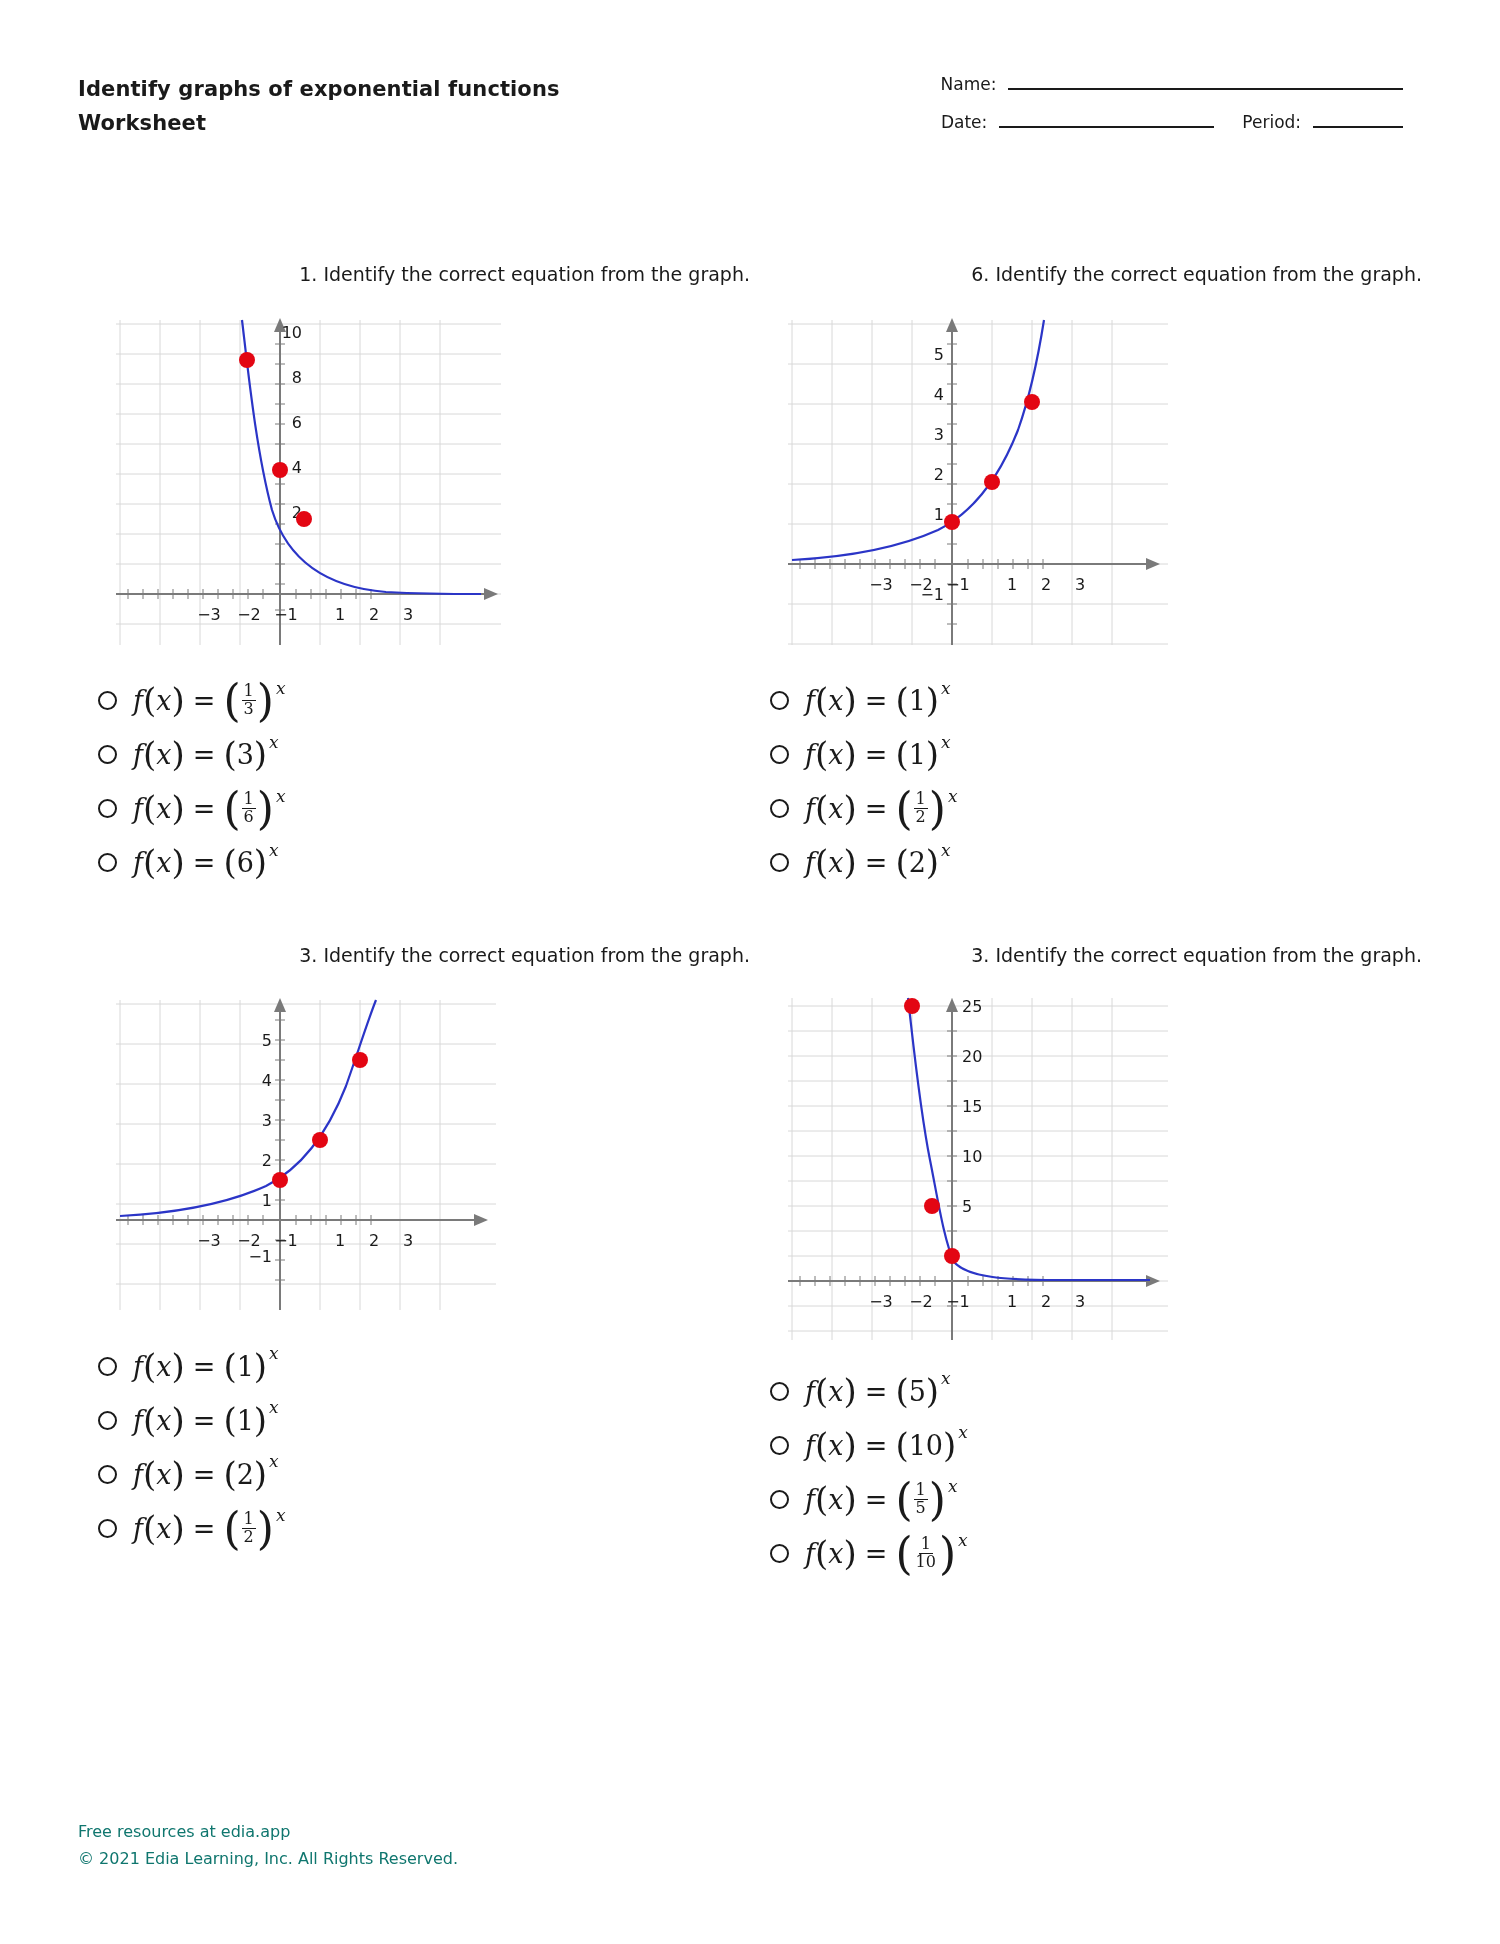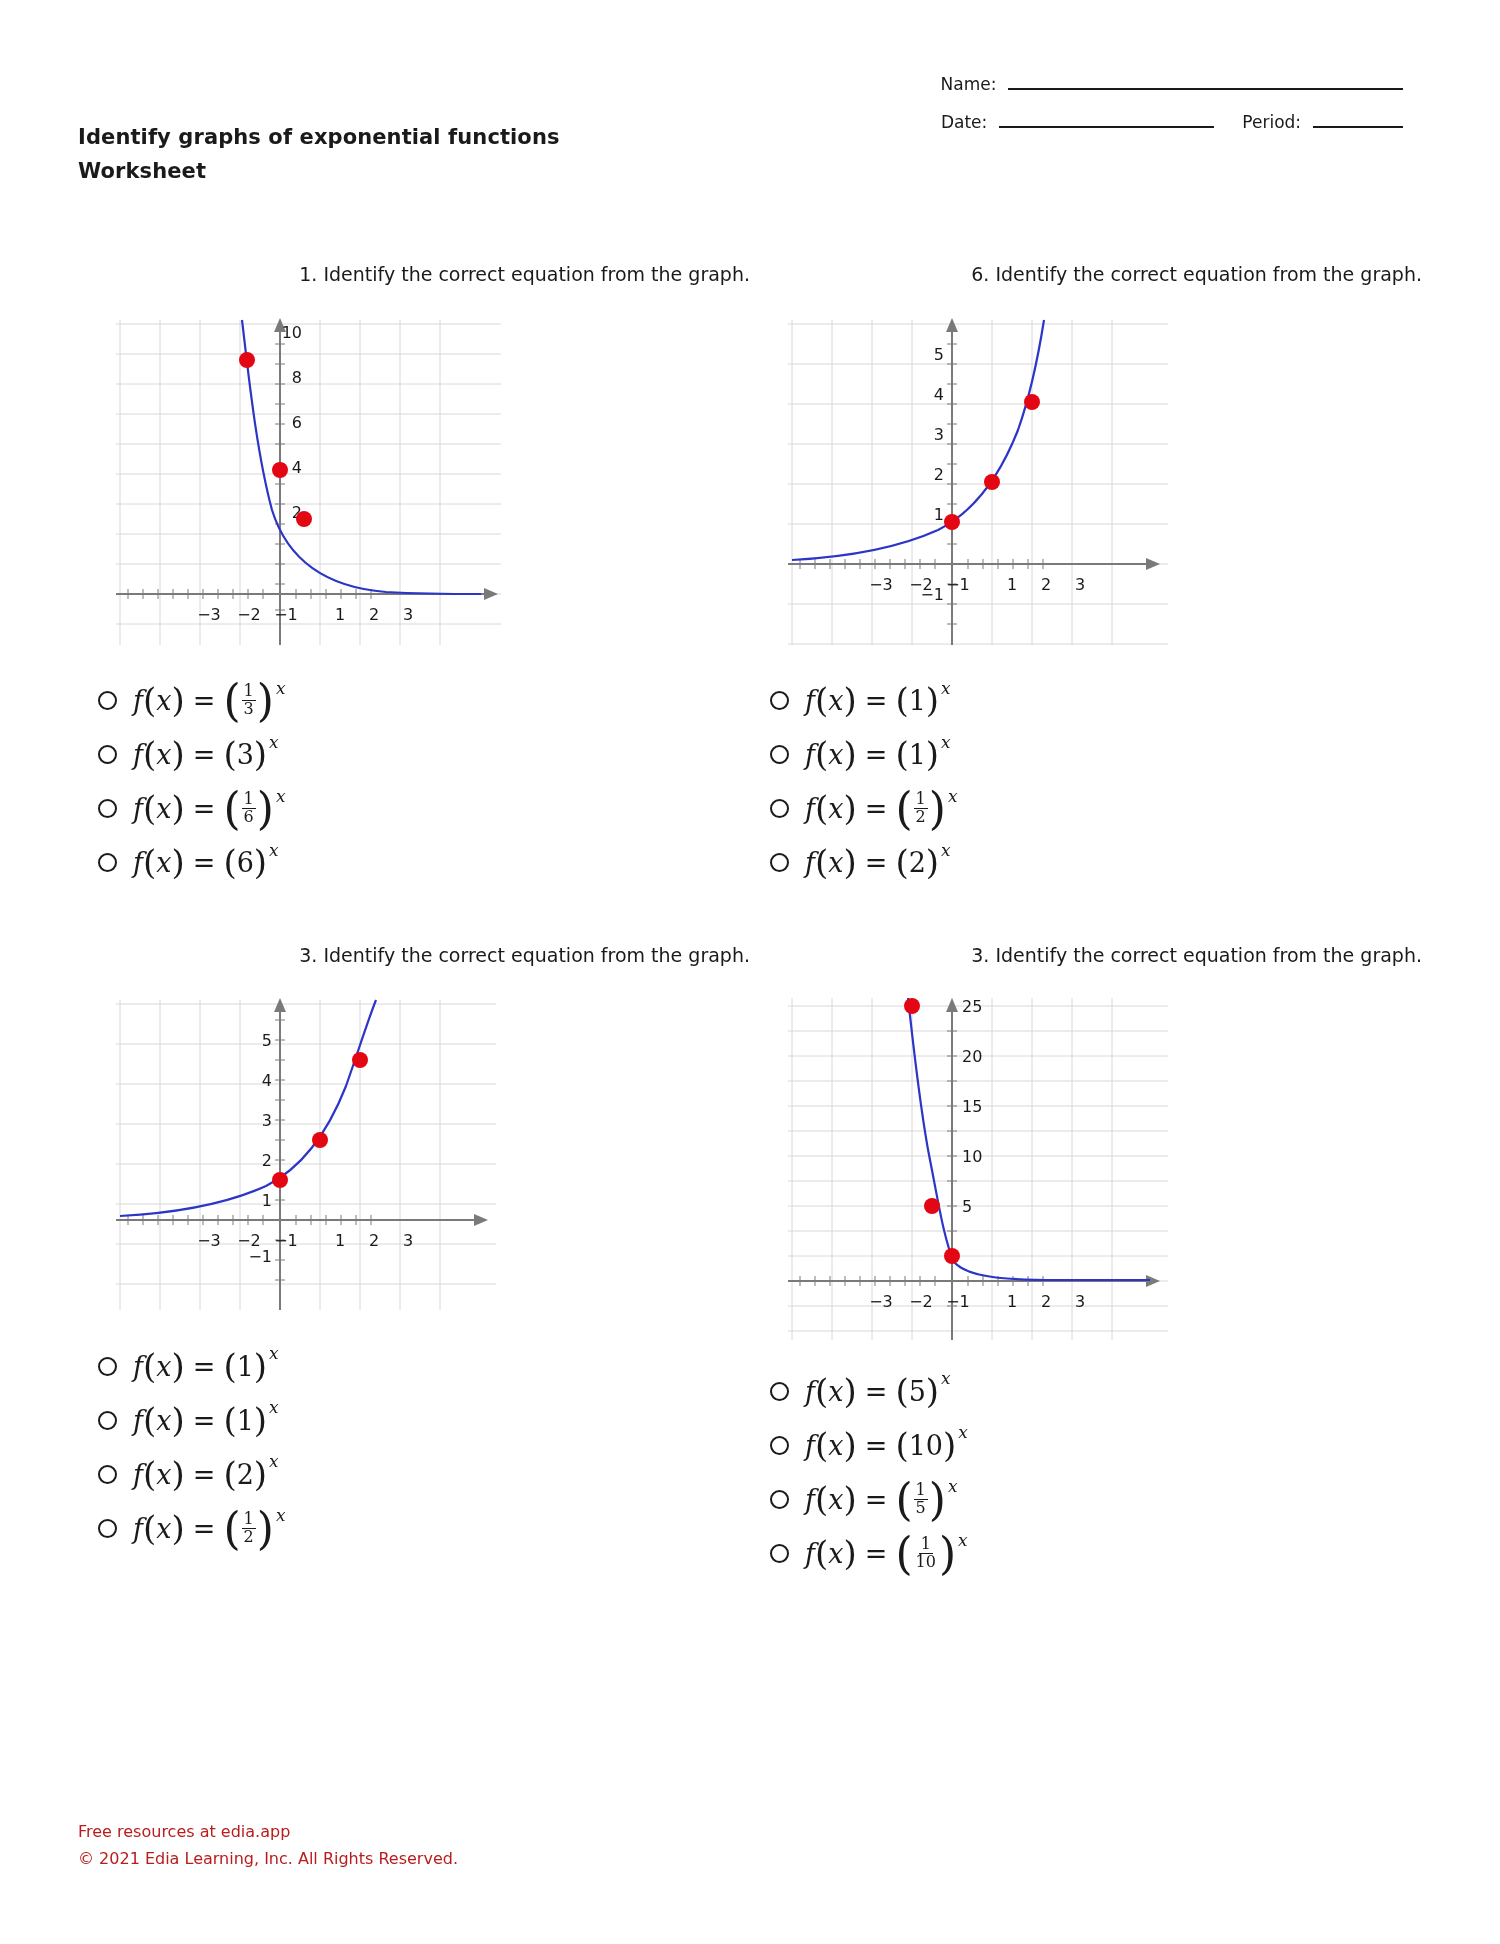--- a/index.html
+++ b/index.html
@@ -32,21 +32,20 @@
     height: 90px;
   }
   .title-block {
     position: absolute;
     left: 0;
     top: 0;
     font-weight: bold;
     font-size: 21px;
     line-height: 34px;
     letter-spacing: 0.1px;
-    margin-top: 48px;
   }
   .namefields {
     position: absolute;
     right: 0;
     top: 2px;
     width: 500px;
     font-size: 17px;
   }
   .namerow {
     display: flex;
@@ -140,21 +139,21 @@
   .mnum { font-style: normal; }
   .meq { font-style: normal; margin: 0 8px; }
 
   
   .footer {
     position: absolute;
     left: 78px;
     bottom: 72px;
     font-size: 16px;
     line-height: 1.65;
-    color: #b91c1c;
+    color: #0f766e;
   }
 
   svg { display: block; }
 </style>
 </head>
 <body>
 
 <div class="page">
 
   <div class="header">

